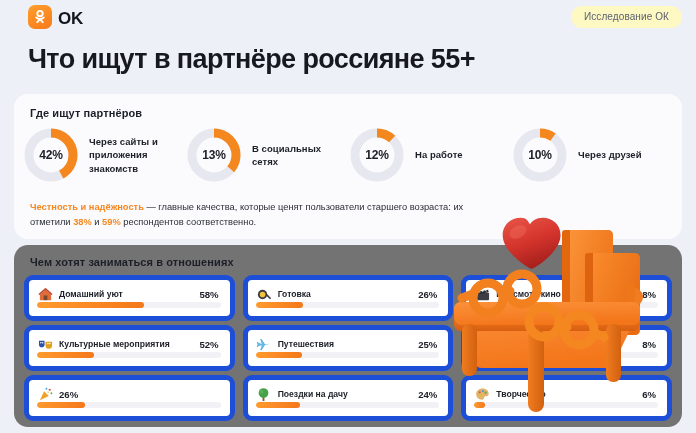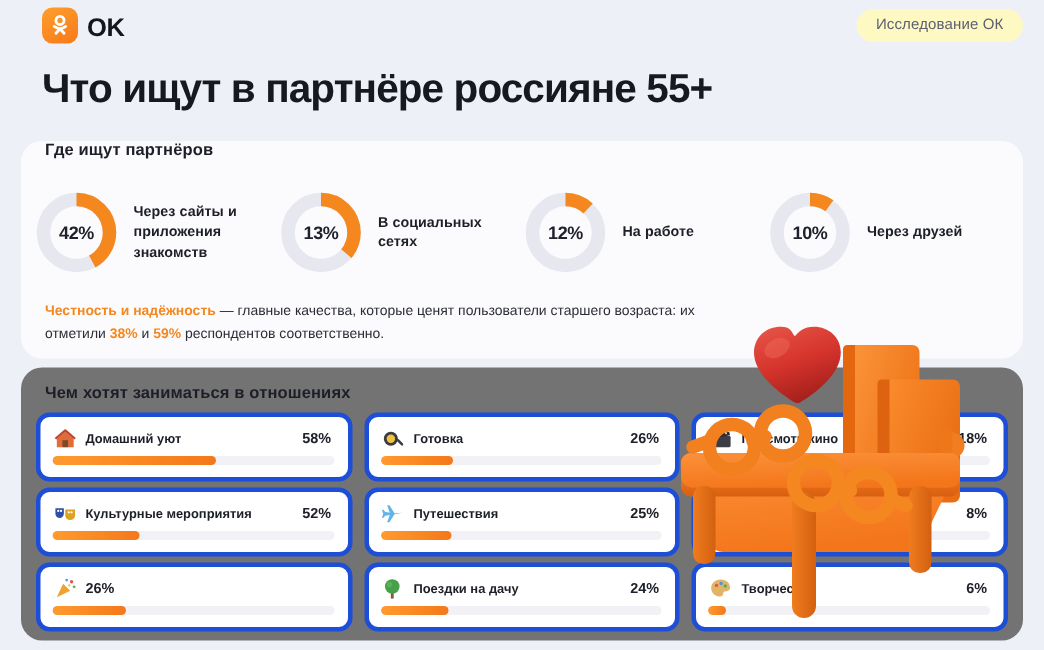--- a/index.html
+++ b/index.html
@@ -80,21 +80,21 @@
   }
 
   .card-heading {
     font-size: 11px;
     font-weight: bold;
     color: #1d1f28;
     letter-spacing: 0.1px;
   }
   .card-where .card-heading {
     position: absolute;
-    left: 16px; top: 0;
+    left: 16px; top: 13px;
   }
 
   .donuts {
     position: absolute;
     left: 8px; top: 32px;
     right: 8px;
     display: flex;
     align-items: flex-start;
   }
   .donut-item {
@@ -159,21 +159,21 @@
     left: 10px; top: 30px;
     right: 10px;
     display: grid;
     grid-template-columns: repeat(3, 1fr);
     grid-auto-rows: 46px;
     gap: 4px 8px;
   }
 
   .activity-card {
     background: #ffffff;
-    border: 3px solid #1d4ed8;
+    border: 5px solid #1d4ed8;
     border-radius: 9px;
     padding: 6px 9px 0 8px;
     position: relative;
     overflow: hidden;
   }
   .activity-top {
     display: flex;
     align-items: center;
     gap: 6px;
   }

